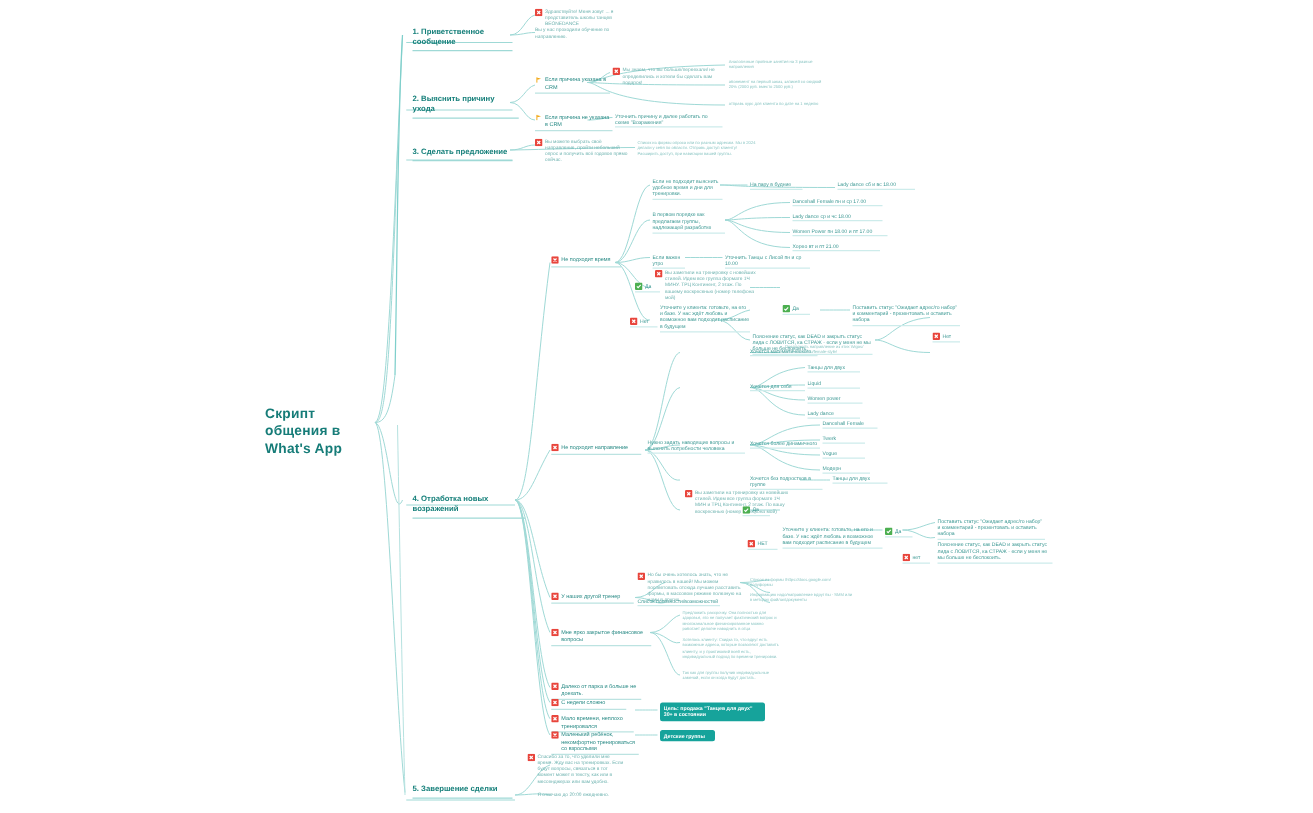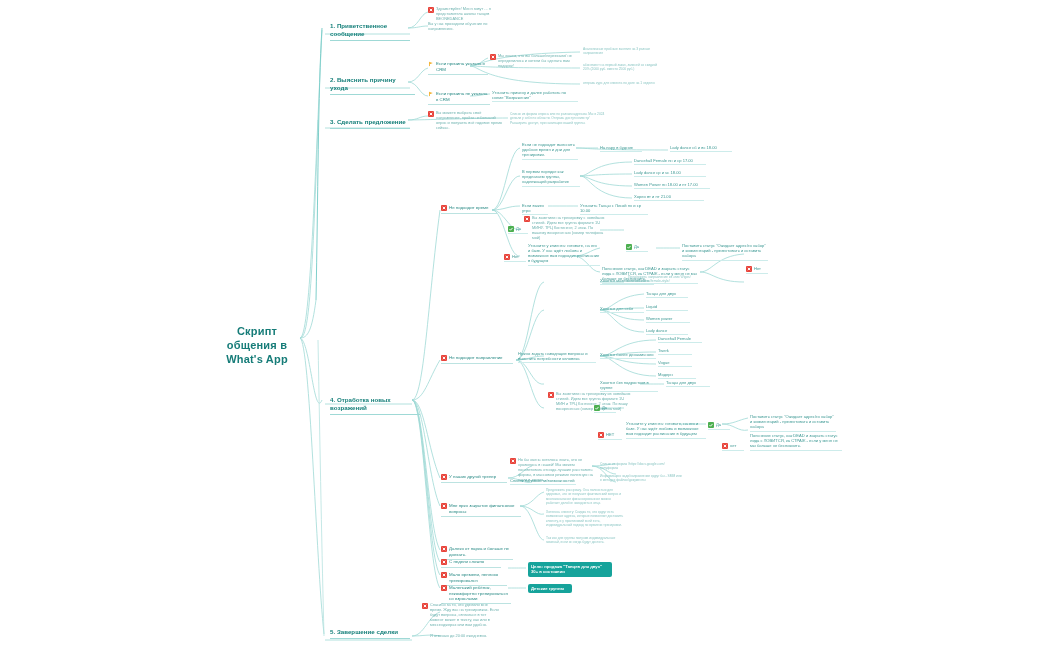--- a/index.html
+++ b/index.html
@@ -18,21 +18,21 @@
     position: absolute;
     color: #1b7f7a;
     line-height: 1.25;
     white-space: normal;
   }
   
   .central {
     font-size: 11px;
     font-weight: bold;
     color: #167c78;
-    text-align: center;
+    text-align: left;
     letter-spacing: .2px;
   }
   
   .main {
     font-size: 6.2px;
     font-weight: bold;
     color: #17807b;
     border-bottom: 1px solid #9fd9d6;
     padding-bottom: 2px;
   }

